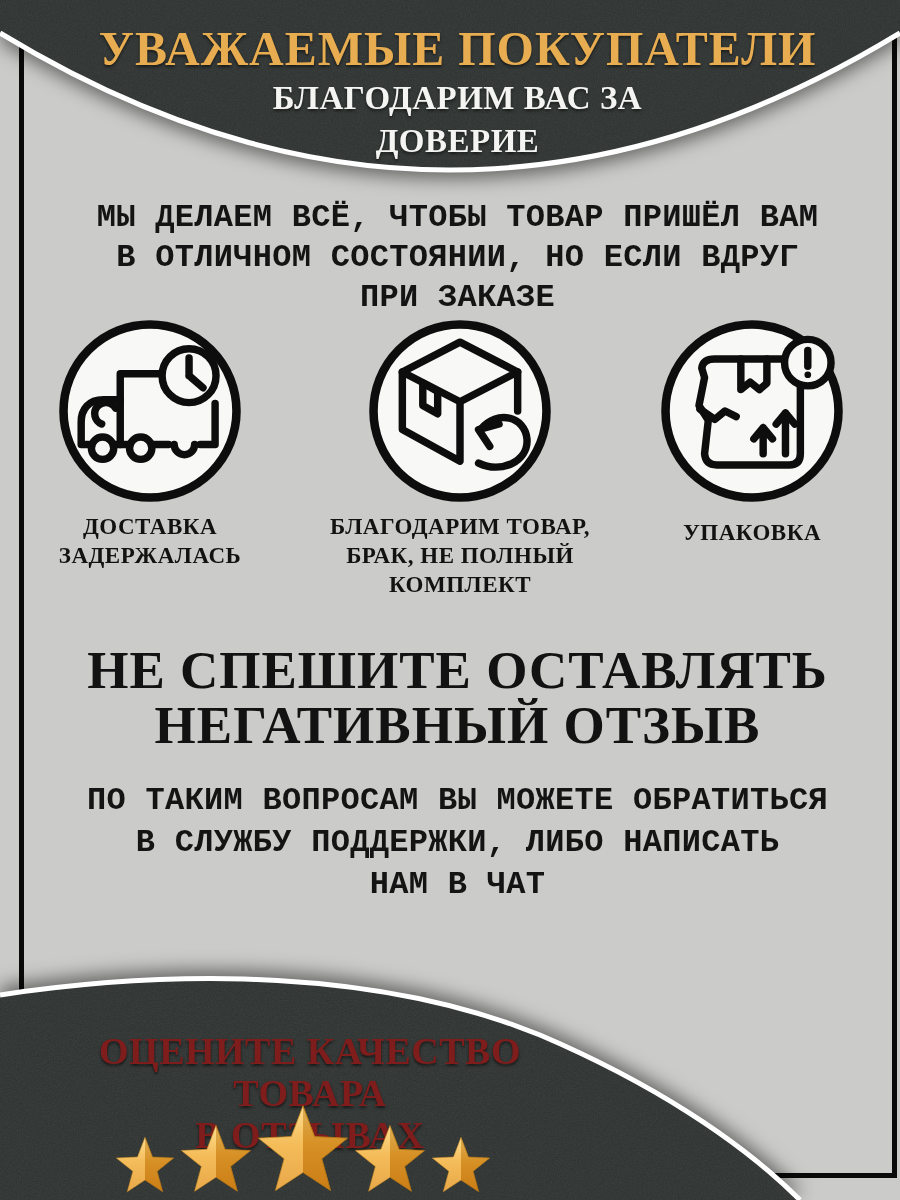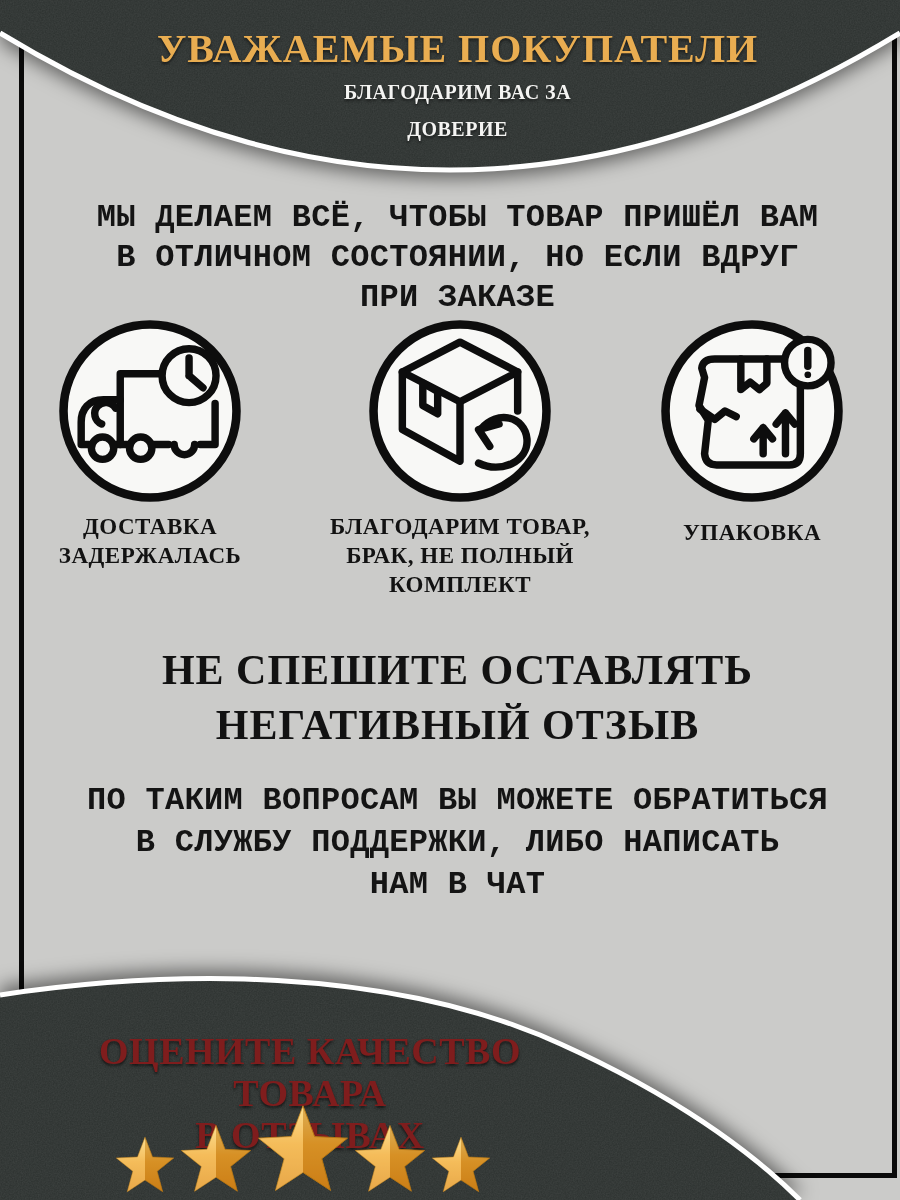--- a/index.html
+++ b/index.html
@@ -23,35 +23,35 @@
     filter:drop-shadow(0 6px 9px rgba(0,0,0,.5));}
   .footer-shape{position:absolute;left:0;top:946px;z-index:2;
     filter:drop-shadow(0 -6px 9px rgba(0,0,0,.5));}
   
   .header-text{
     position:absolute;left:20px;right:5px;top:24px;z-index:3;
     text-align:center;color:#f4f4f2;
     text-shadow:0 2px 3px rgba(0,0,0,.55);
   }
   .header-title{
-    font-size:40px;letter-spacing:1px;color:#e9ad51;line-height:50px;
-  }
-  .header-sub{font-size:20px;line-height:37px;letter-spacing:.5px;margin-top:0;}
+    font-size:48px;letter-spacing:1px;color:#e9ad51;line-height:50px;
+  }
+  .header-sub{font-size:33px;line-height:37px;letter-spacing:.5px;margin-top:6px;}
   
   .intro,.support{
     position:absolute;left:40px;right:25px;z-index:3;
     text-align:center;color:#141414;
     font-size:32px;line-height:40px;letter-spacing:.3px;font-family:Liberation Mono, monospace;
   }
   .intro{top:198px;}
   .support{top:780px;line-height:42px;}
   .warning{
     position:absolute;left:40px;right:25px;top:643px;z-index:3;
     text-align:center;color:#121212;
-    font-size:42px;line-height:55px;letter-spacing:1px;
+    font-size:53px;line-height:55px;letter-spacing:1px;
   }
   
   .issue-col{position:absolute;top:318px;z-index:3;text-align:center;}
   .issue-col .icon-wrap{width:186px;height:186px;margin:0 auto;}
   .issue-col.c1{left:20px;width:260px;}
   .issue-col.c2{left:310px;width:300px;}
   .issue-col.c3{left:618px;width:268px;}
   .caption{
     margin-top:8px;color:#121212;
     font-size:23px;line-height:29px;letter-spacing:.5px;

